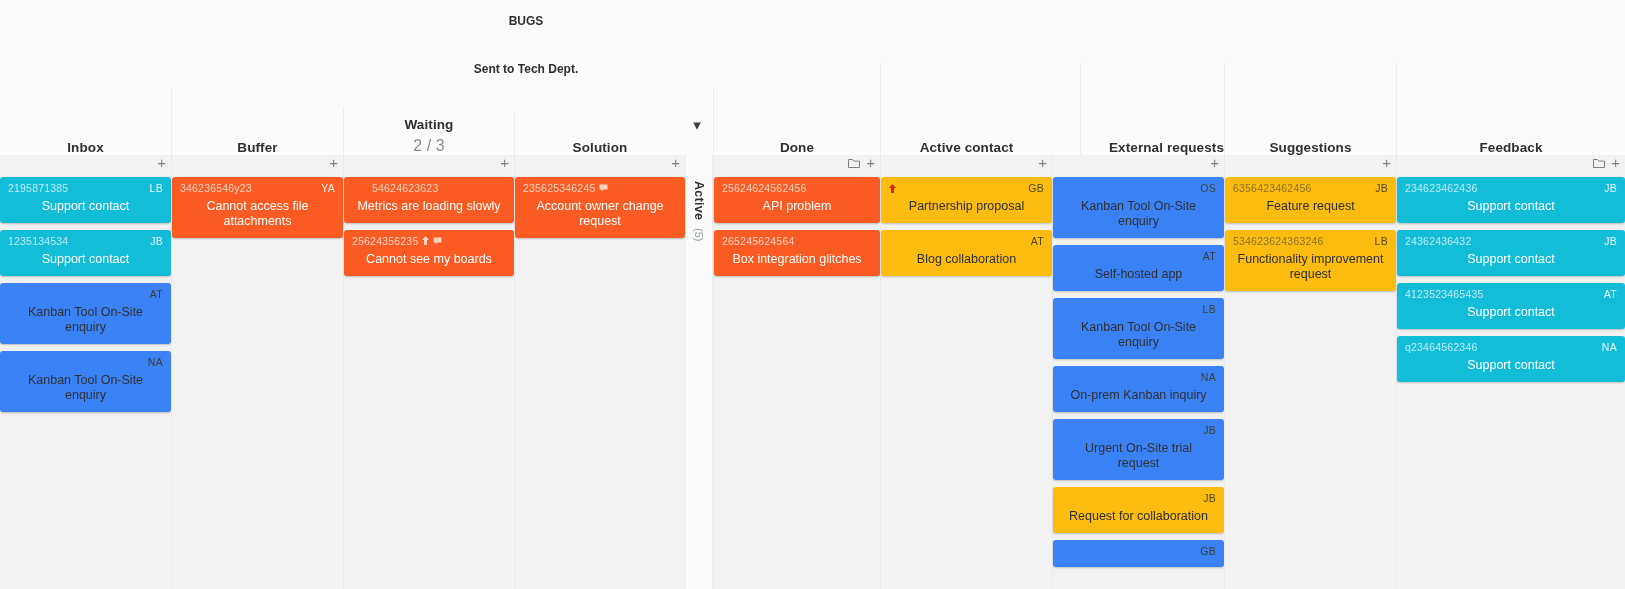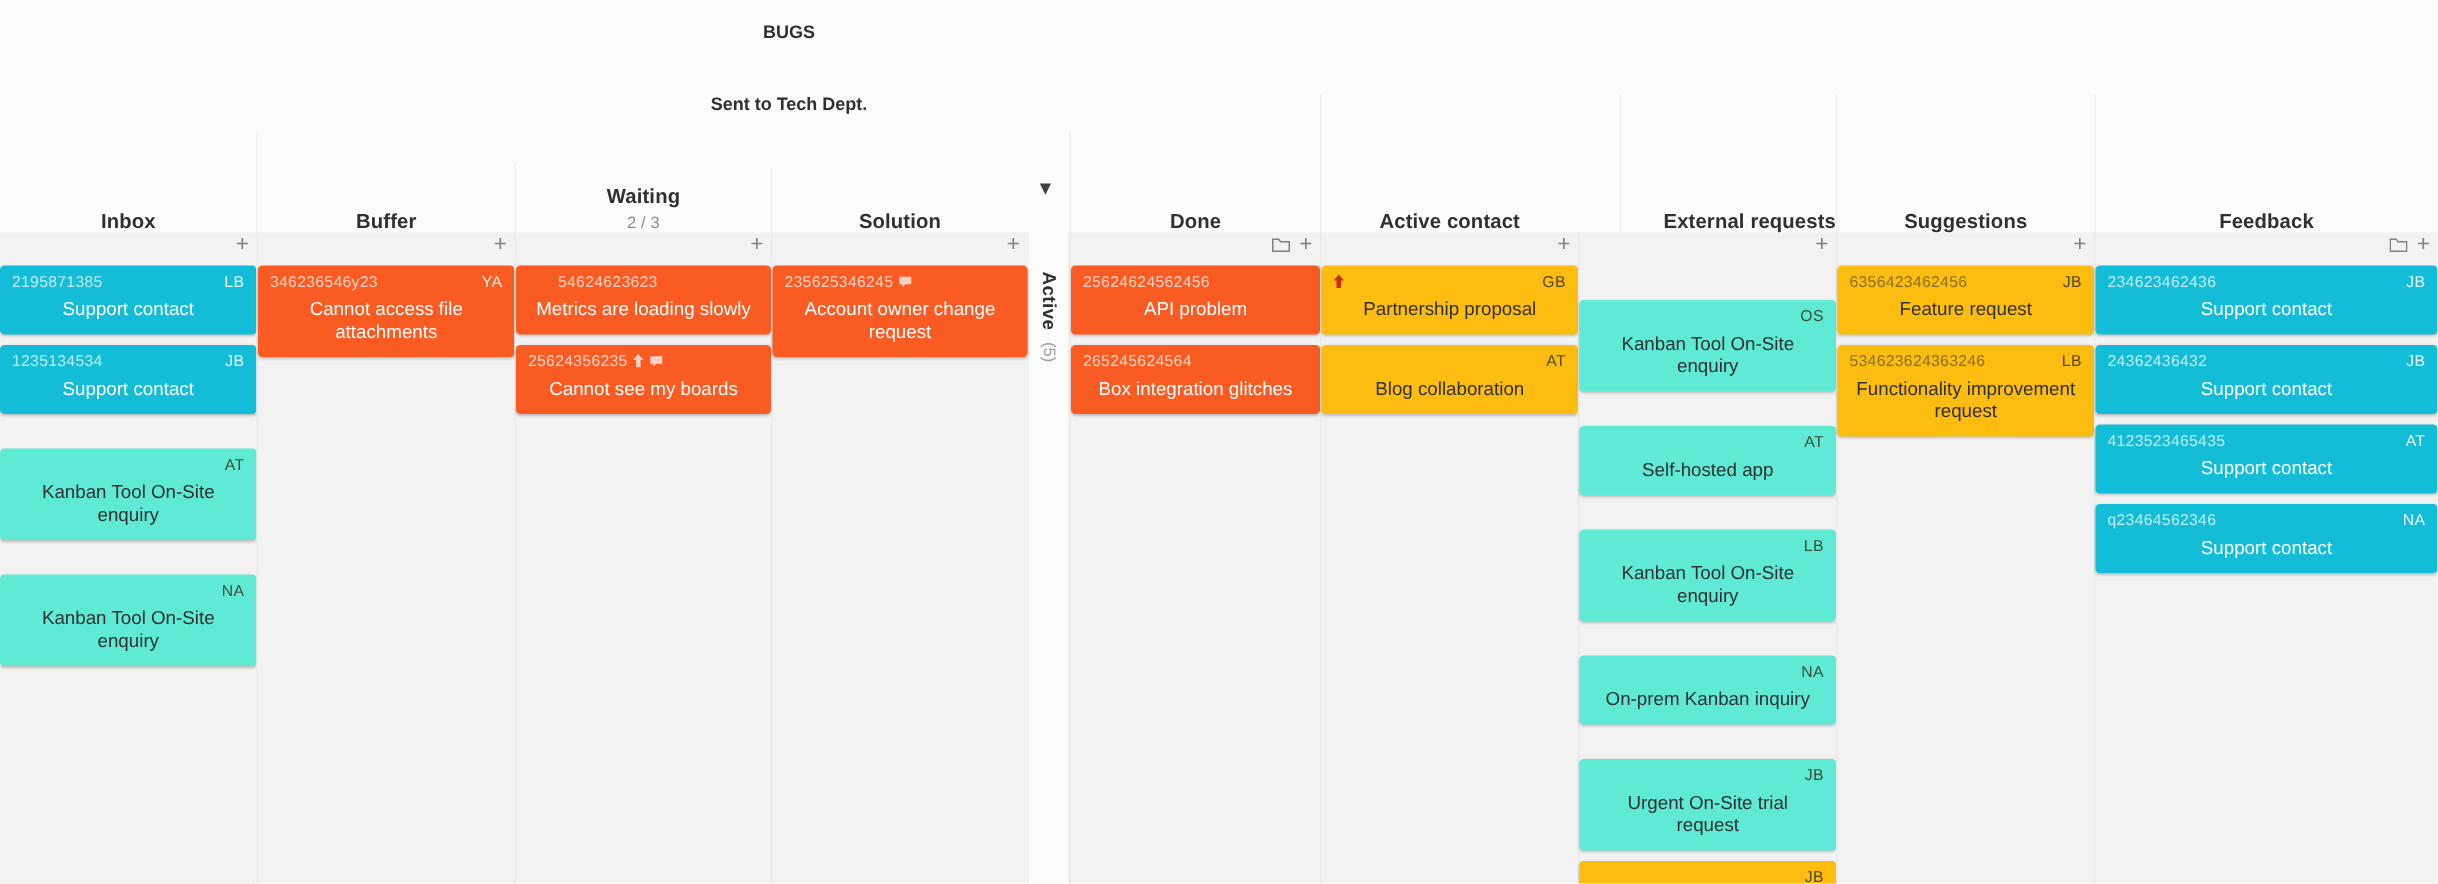--- a/index.html
+++ b/index.html
@@ -19,21 +19,21 @@
   .hdr-cell {
     position: absolute;
     display:flex; align-items:flex-end; justify-content:center;
     font-size: 13.5px; color:#2f3033; font-weight:600;
     letter-spacing: .1px;
     background:#fbfbfb;
     border-left: 1px solid #eeeeee;
   }
   .hdr-cell.noline { border-left:none; }
   .hdr-inner { display:flex; flex-direction:column; align-items:center; }
-  .hdr-limit { font-size:11px; font-weight:400; color:#8a8d91; margin-top:5px; }
+  .hdr-limit { font-size:16px; font-weight:400; color:#8a8d91; margin-top:5px; }
 
   .grp-title { position:absolute; font-size:12px; color:#2f3033; font-weight:600; text-align:center; }
 
   .chev {
     position:absolute; width:16px; height:16px;
     display:flex; align-items:center; justify-content:center;
     color:#3c3f43; font-size:15px; cursor:pointer;
   }
 
   
@@ -88,21 +88,21 @@
   .card-title {
     font-size:12.5px; line-height:15px; text-align:center;
     margin-top:4px; padding:0 4px;
   }
   .mini { font-size:9px; line-height:9px; opacity:.85; }
   .mini.red { color:#d32b12; opacity:1; font-size:11px; }
 
   
   .c-cyan   { background:#13bdd7; color:#ffffff; }
   .c-orange { background:#f95b22; color:#ffffff; }
-  .c-lime   { background:#5eead4; color:#2f3033;margin-top:23px; }
+  .c-lime   { background:#3b82f6; color:#2f3033; }
   .c-amber  { background:#fdbc10; color:#2f3033; }
   .c-lime .card-id, .c-amber .card-id { opacity:.66; color:#4a4a2a; }
   .c-lime .card-init, .c-amber .card-init { color:#3a3a22; }
 </style>
 </head>
 <body>
 
 <div id="board">
 
   <div class="hdr-band">

